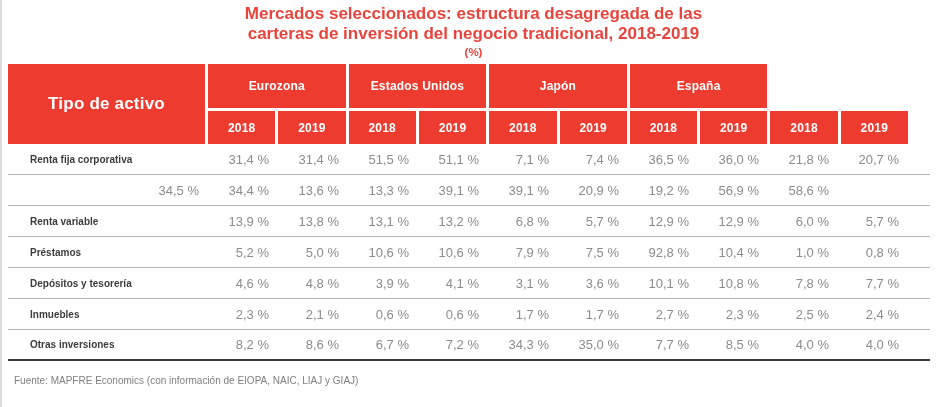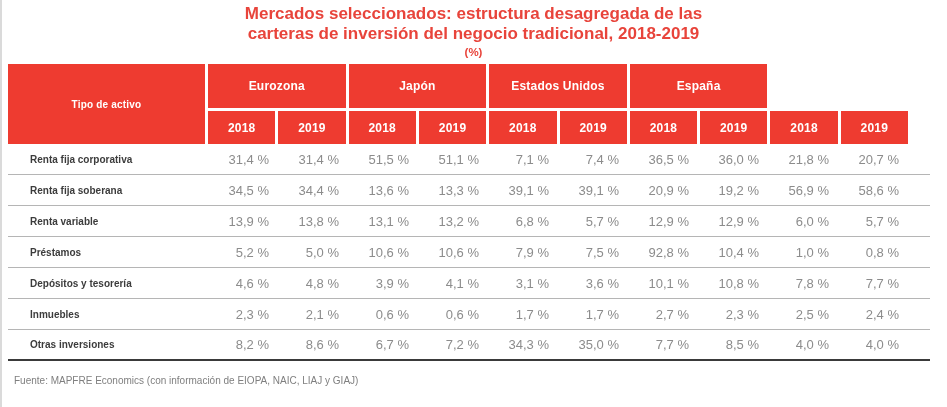--- a/index.html
+++ b/index.html
@@ -17,21 +17,21 @@
   .page{position:relative;width:947px;height:299px;}
   .left-rule{position:absolute;left:0;top:0;width:2px;height:407px;background:#dadada;}
   .title-block{padding-top:4px;text-align:center;color:var(--title-red);font-weight:bold;}
   .title-line{font-size:17px;line-height:20px;}
   .title-unit{font-size:11.5px;line-height:14px;margin-top:1px;}
   .tbl{margin-left:8px;margin-top:5px;}
   .tbl-header{width:900px;display:grid;grid-template-columns:197px repeat(10,1fr);
     grid-template-rows:44px 33px;gap:3px;background:#ffffff;}
   .hcell{background:var(--red);color:#ffffff;font-weight:bold;display:flex;
     align-items:center;justify-content:center;font-size:12px;letter-spacing:.2px;}
-  .corner{grid-row:1/3;grid-column:1;font-size:10px;}
+  .corner{grid-row:1/3;grid-column:1;font-size:17px;}
   .region{grid-column:span 2;grid-row:1;}
   .yearcell{grid-row:2;}
   .tbl-body{width:922px;}
   .trow{display:grid;grid-template-columns:200px repeat(10,70px);height:31px;
     align-items:center;border-bottom:1px solid var(--sep);}
   .trow:last-child{border-bottom:2px solid var(--bottom);}
   .tlabel{padding-left:22px;font-weight:bold;color:var(--label);font-size:10px;white-space:nowrap;}
   .tval{text-align:right;padding-right:9px;color:var(--val);font-size:13px;white-space:nowrap;}
   .footer{margin:14px 0 0 14px;color:var(--footer);font-size:10px;}
 </style>
@@ -44,22 +44,22 @@
   <div class="title-block">
     <div class="title-line">Mercados seleccionados: estructura desagregada de las</div>
     <div class="title-line">carteras de inversión del negocio tradicional, 2018-2019</div>
     <div class="title-unit">(%)</div>
   </div>
 
   <div class="tbl">
     <div class="tbl-header">
       <div class="hcell corner">Tipo de activo</div>
       <div class="hcell region">Eurozona</div>
+      <div class="hcell region">Estados Unidos</div>
       <div class="hcell region">Japón</div>
-      <div class="hcell region">Estados Unidos</div>
       <div class="hcell region">España</div>
       <div class="hcell yearcell">2018</div>
       <div class="hcell yearcell">2019</div>
       <div class="hcell yearcell">2018</div>
       <div class="hcell yearcell">2019</div>
       <div class="hcell yearcell">2018</div>
       <div class="hcell yearcell">2019</div>
       <div class="hcell yearcell">2018</div>
       <div class="hcell yearcell">2019</div>
       <div class="hcell yearcell">2018</div>
@@ -74,21 +74,20 @@
           <div class="tval">51,1 %</div>
           <div class="tval">7,1 %</div>
           <div class="tval">7,4 %</div>
           <div class="tval">36,5 %</div>
           <div class="tval">36,0 %</div>
           <div class="tval">21,8 %</div>
           <div class="tval">20,7 %</div>
         </div>
 
   <div class="trow">
-    <div class="tlabel">Renta fija soberana</div>
   <div class="tval">34,5 %</div>
           <div class="tval">34,4 %</div>
           <div class="tval">13,6 %</div>
           <div class="tval">13,3 %</div>
           <div class="tval">39,1 %</div>
           <div class="tval">39,1 %</div>
           <div class="tval">20,9 %</div>
           <div class="tval">19,2 %</div>
           <div class="tval">56,9 %</div>
           <div class="tval">58,6 %</div>

